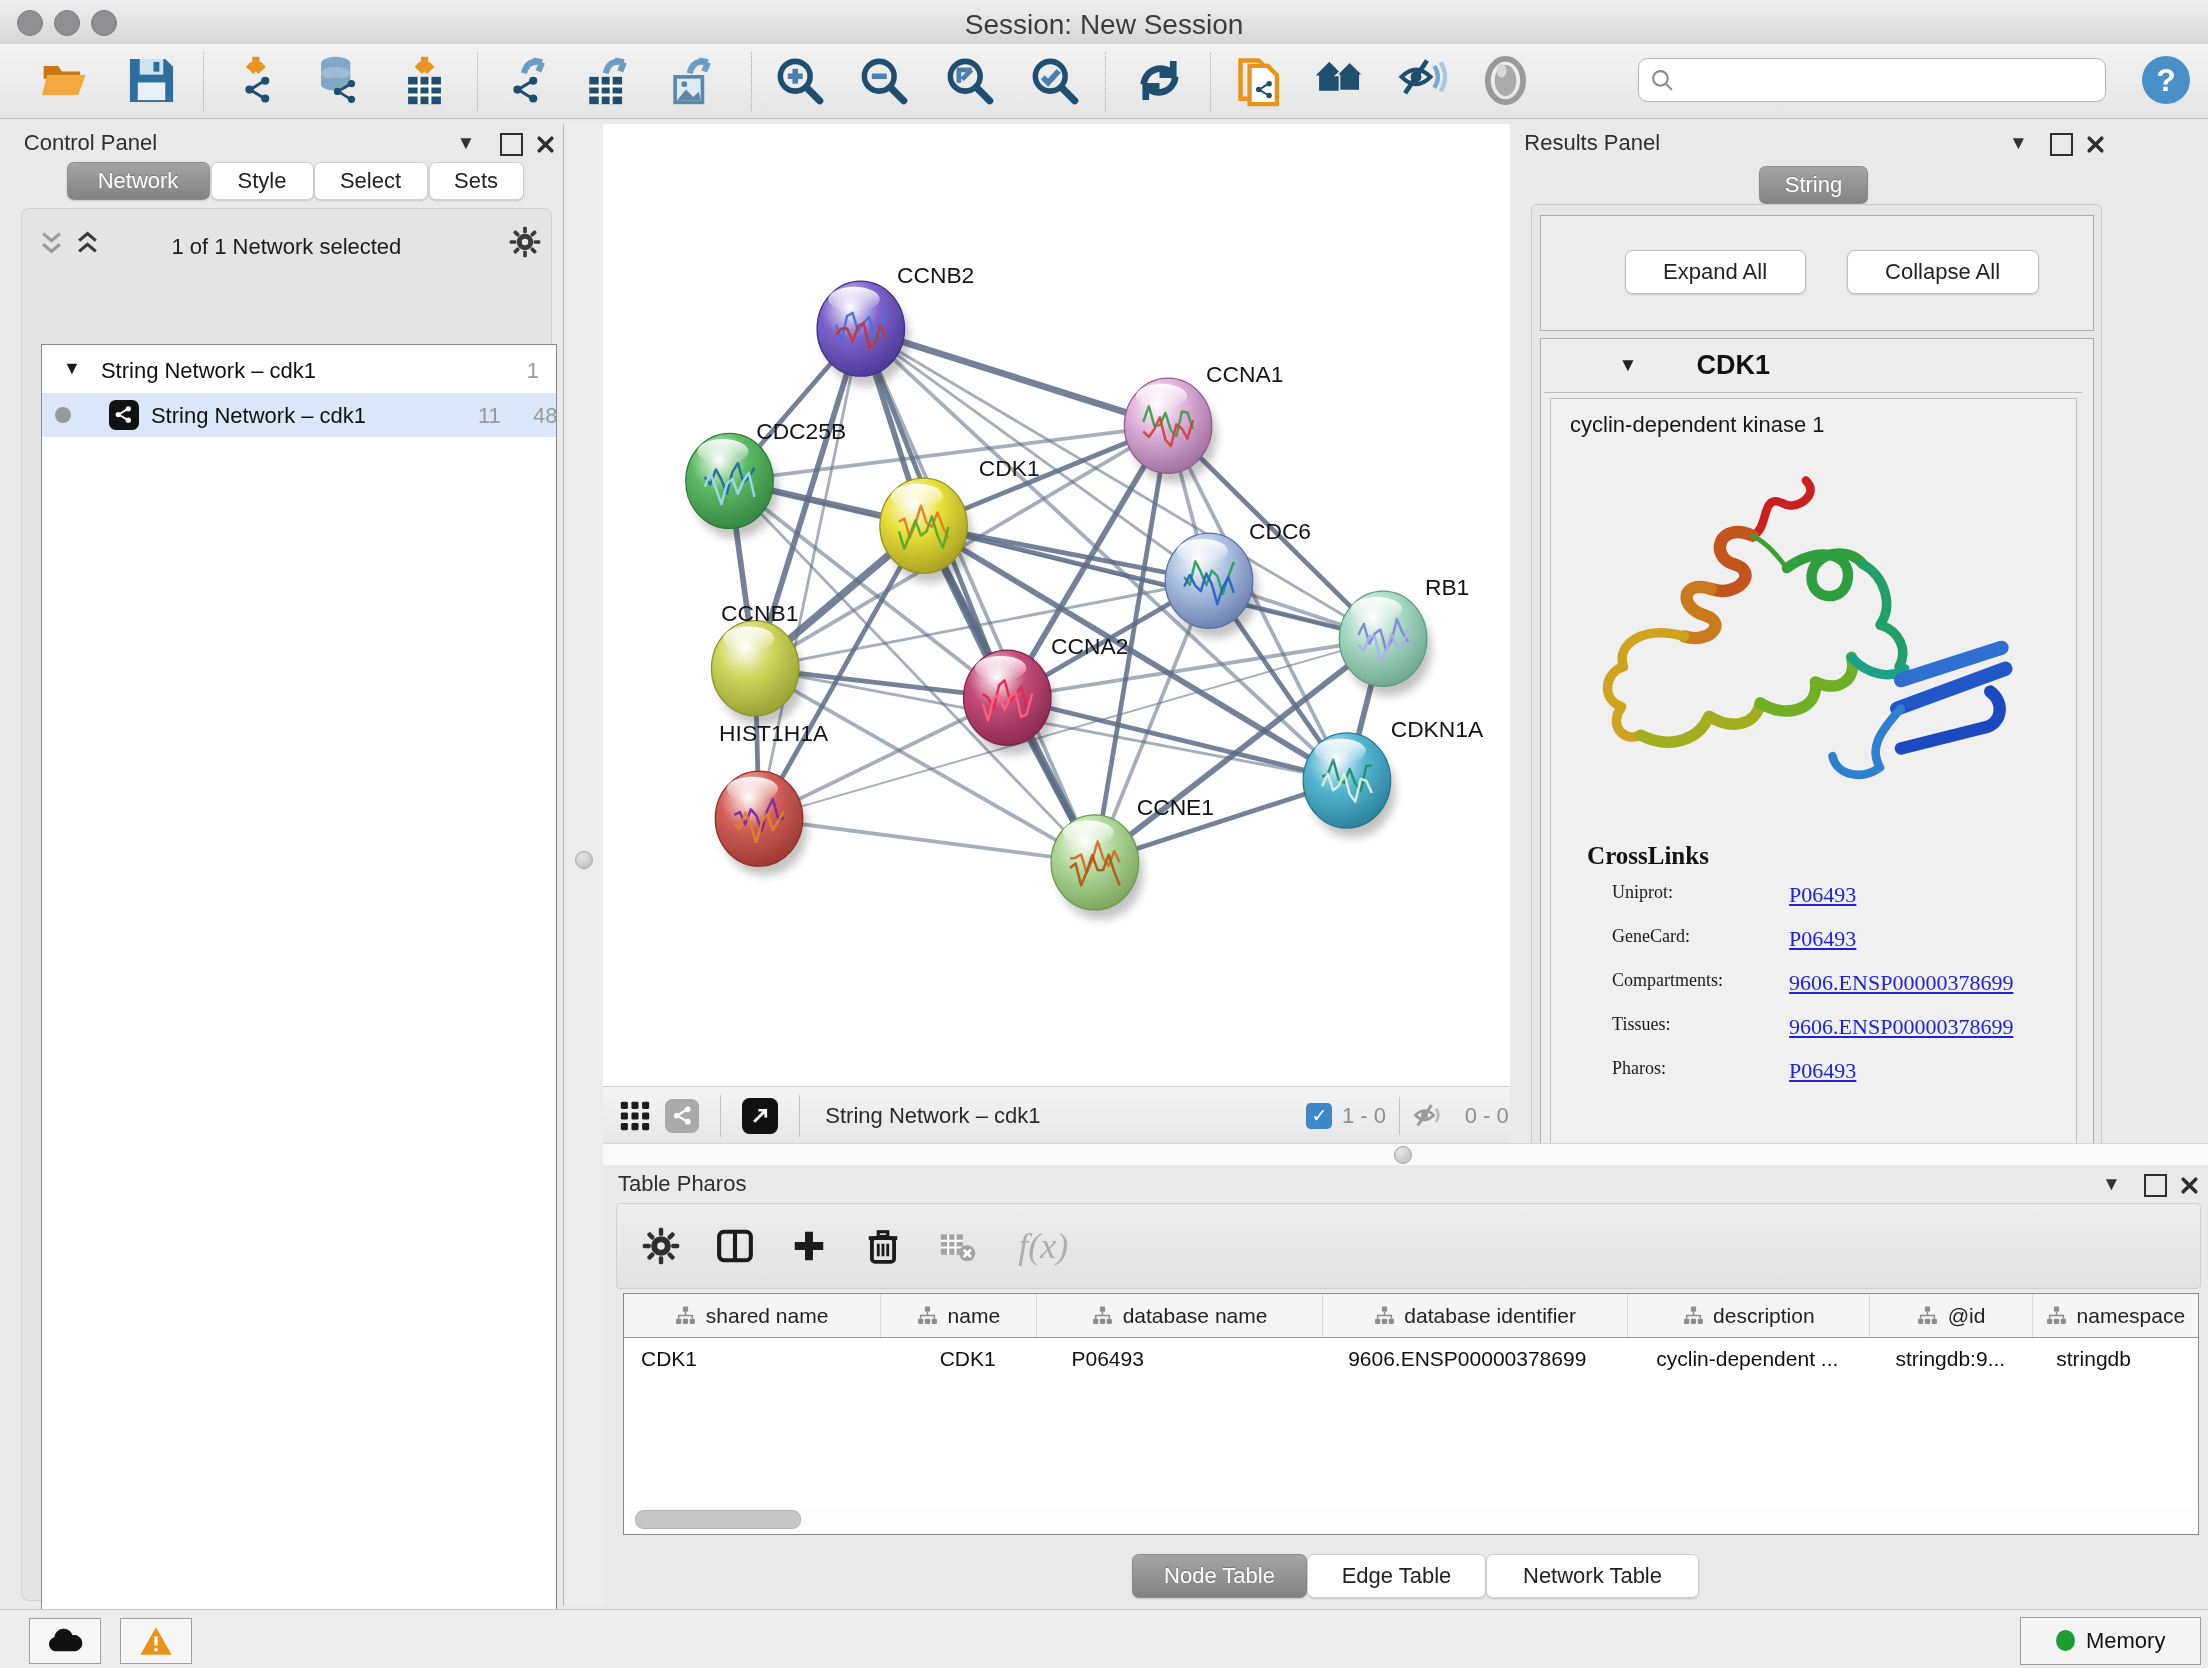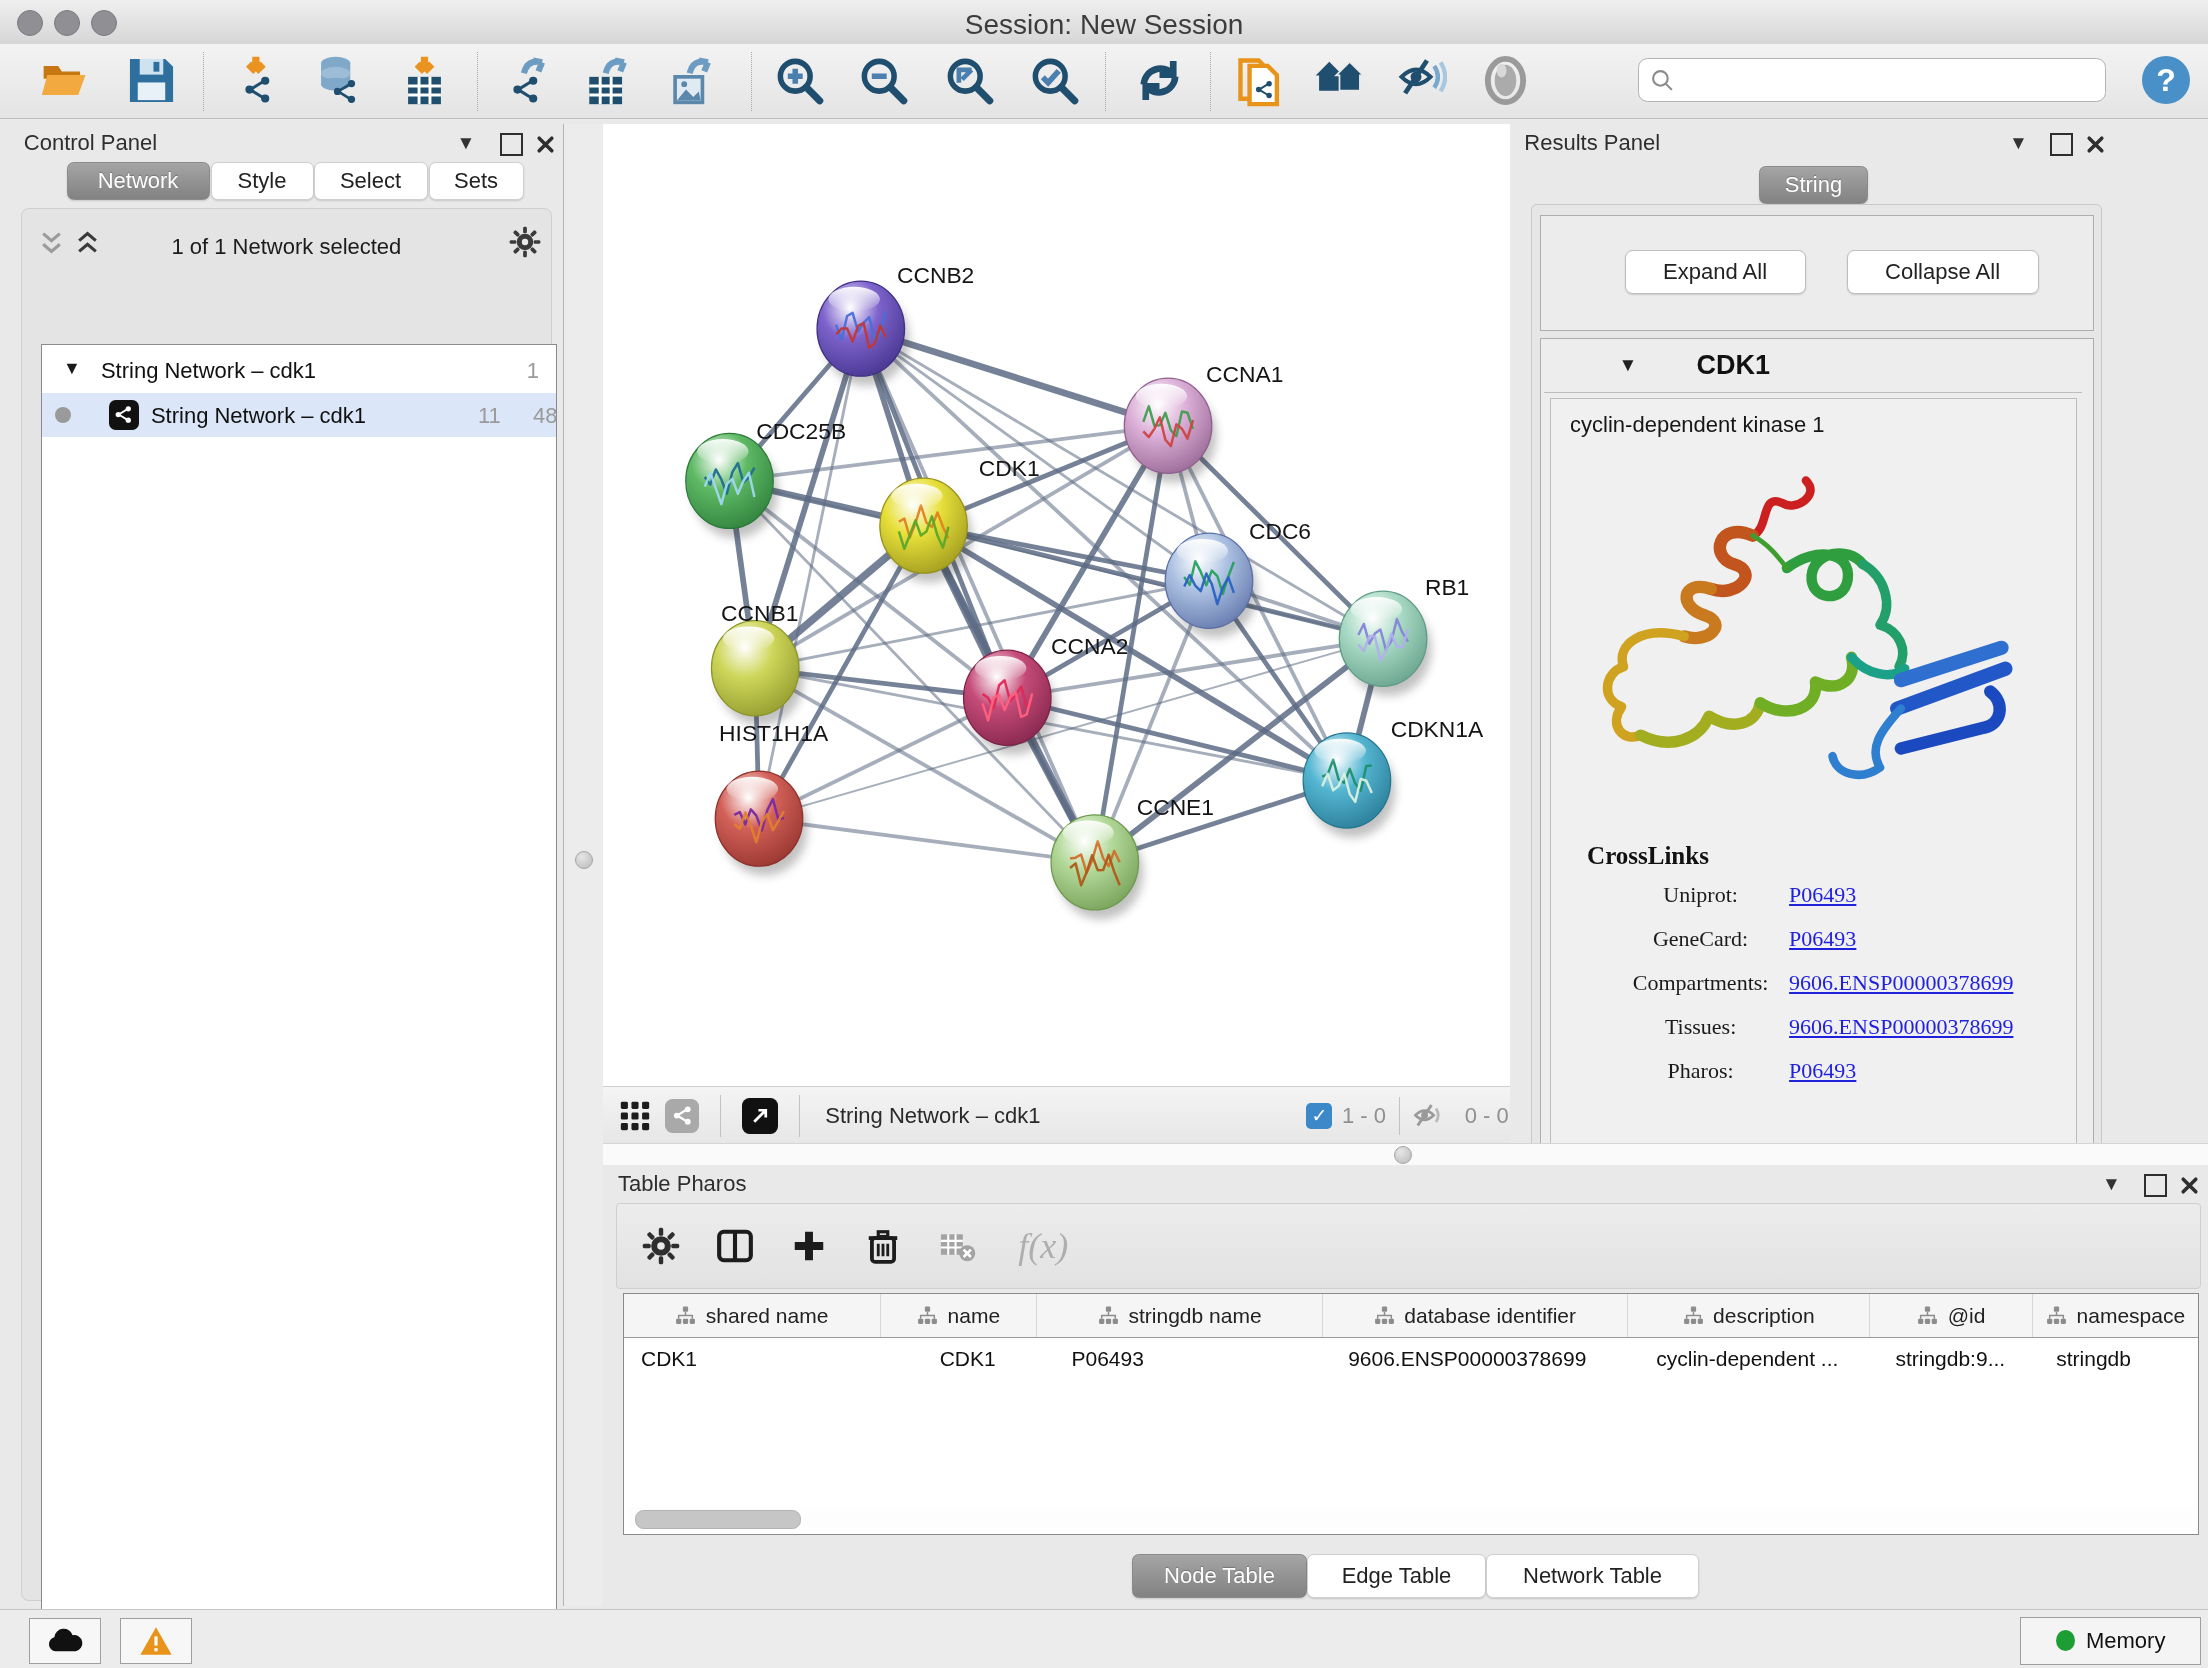--- a/index.html
+++ b/index.html
@@ -36,21 +36,21 @@
   .netstatus{left:603px;top:1086px;width:976px;height:57px;
     background:linear-gradient(#f4f4f4,#e6e6e6);border-top:1px solid #cfcfcf;border-bottom:1px solid #bfbfbf;
     display:flex;align-items:center;}
   .gutter-dot{width:16px;height:16px;border-radius:50%;background:radial-gradient(circle at 35% 30%,#e6e6e6,#b9b9b9);border:1px solid #a5a5a5;}
   
   .rpanel{left:1510px;top:124px;width:606px;height:1032px;background:#e9e9e9;}
   .rbtn{height:42px;background:#fff;border:1px solid #bdbdbd;border-radius:7.6px;font-size:22px;
     display:flex;align-items:center;justify-content:center;box-shadow:0 1px 1.9px rgba(0,0,0,.15);}
   .serif{font-family:"Liberation Serif",serif;}
   .xlink{color:#2121dd;text-decoration:underline;font-size:22px;}
-  .xlabel{font-size:22px;color:#1a1a1a;text-align:center;}
+  .xlabel{font-size:18px;color:#1a1a1a;}
   
   .tpanel{left:603px;top:1165px;width:1605px;height:444px;background:#e9e9e9;}
   .ttoolbar{left:13.3px;top:38px;width:1583px;height:84px;background:linear-gradient(#ececec,#e2e2e2);
     border:1px solid #cfcfcf;border-radius:3.8px;display:flex;align-items:center;}
   .tbox{left:20px;top:128px;width:1576px;height:242px;background:#fff;border:1.9px solid #8a8a8a;box-sizing:border-box;}
   .thead{display:flex;height:43px;background:#f5f5f5;border-bottom:1.9px solid #9a9a9a;}
   .th{display:flex;align-items:center;justify-content:center;font-size:21px;color:#222;border-right:1px solid #d8d8d8;box-sizing:border-box;gap:9.5px;}
   .trow{display:flex;height:42px;align-items:center;}
   .td{font-size:21px;color:#111;padding-left:17px;box-sizing:border-box;white-space:nowrap;overflow:hidden;}
   .hscroll{left:26px;top:342px;width:1565px;height:23px;background:#fdfdfd;}
@@ -749,21 +749,21 @@
       <div class="th" style="width:157px">
           <svg width="21" height="21" viewBox="0 0 20 20">
             <use href="#ic-tree"></use>
           </svg>
           <span>name</span>
         </div>
       <div class="th" style="width:286px">
           <svg width="21" height="21" viewBox="0 0 20 20">
             <use href="#ic-tree"></use>
           </svg>
-          <span>stringdb name</span>
+          <span>database name</span>
         </div>
       <div class="th" style="width:305px">
           <svg width="21" height="21" viewBox="0 0 20 20">
             <use href="#ic-tree"></use>
           </svg>
           <span>database identifier</span>
         </div>
       <div class="th" style="width:243px">
           <svg width="21" height="21" viewBox="0 0 20 20">
             <use href="#ic-tree"></use>

